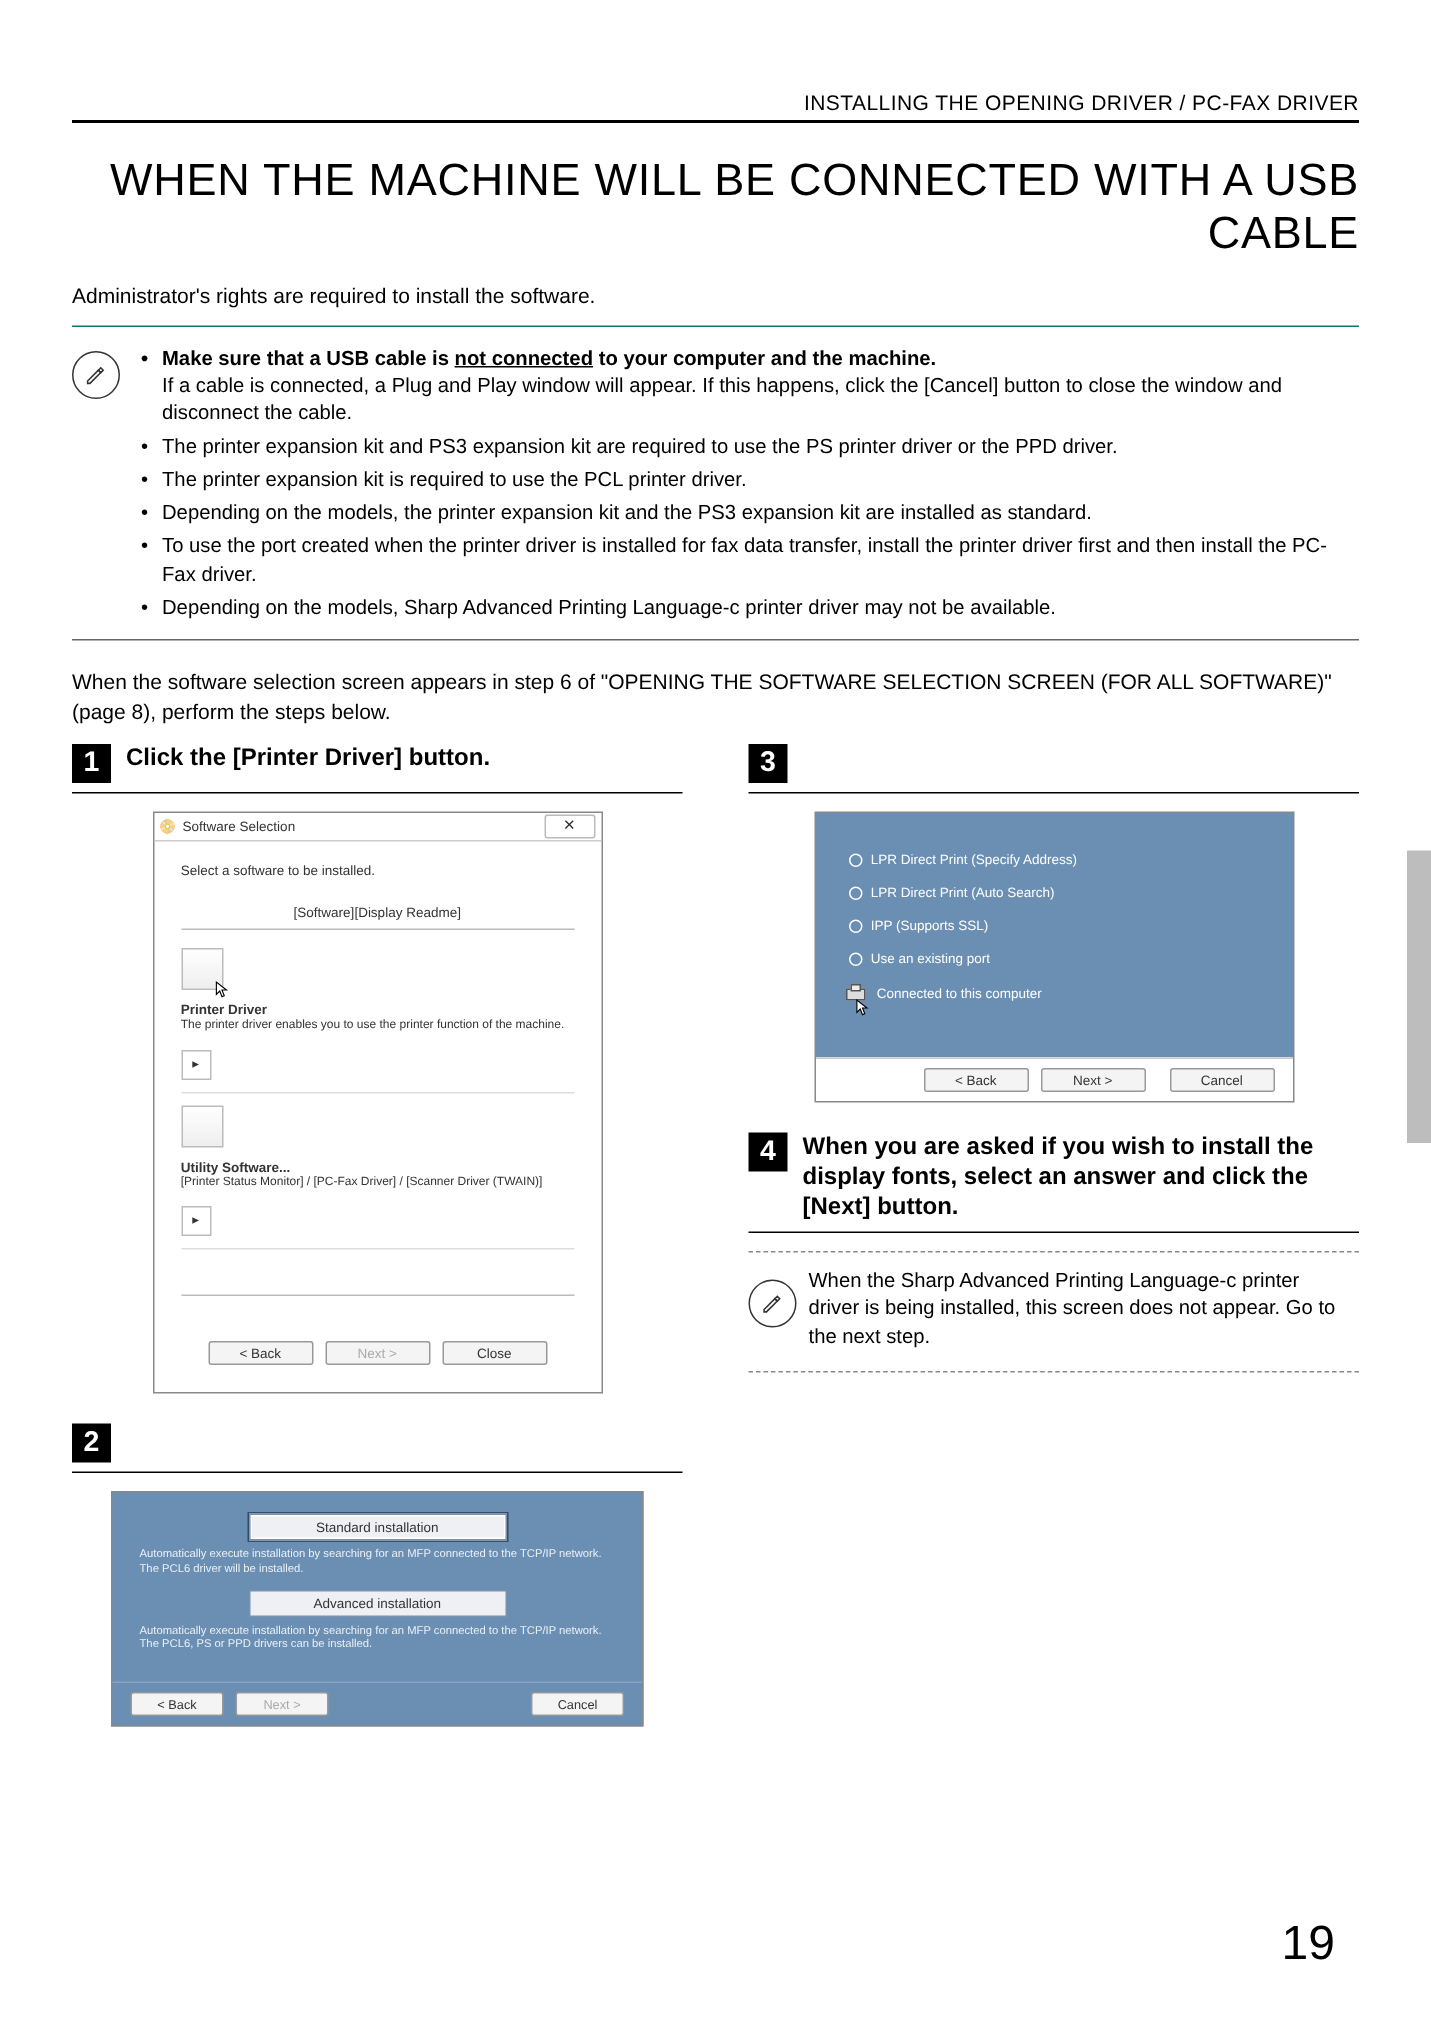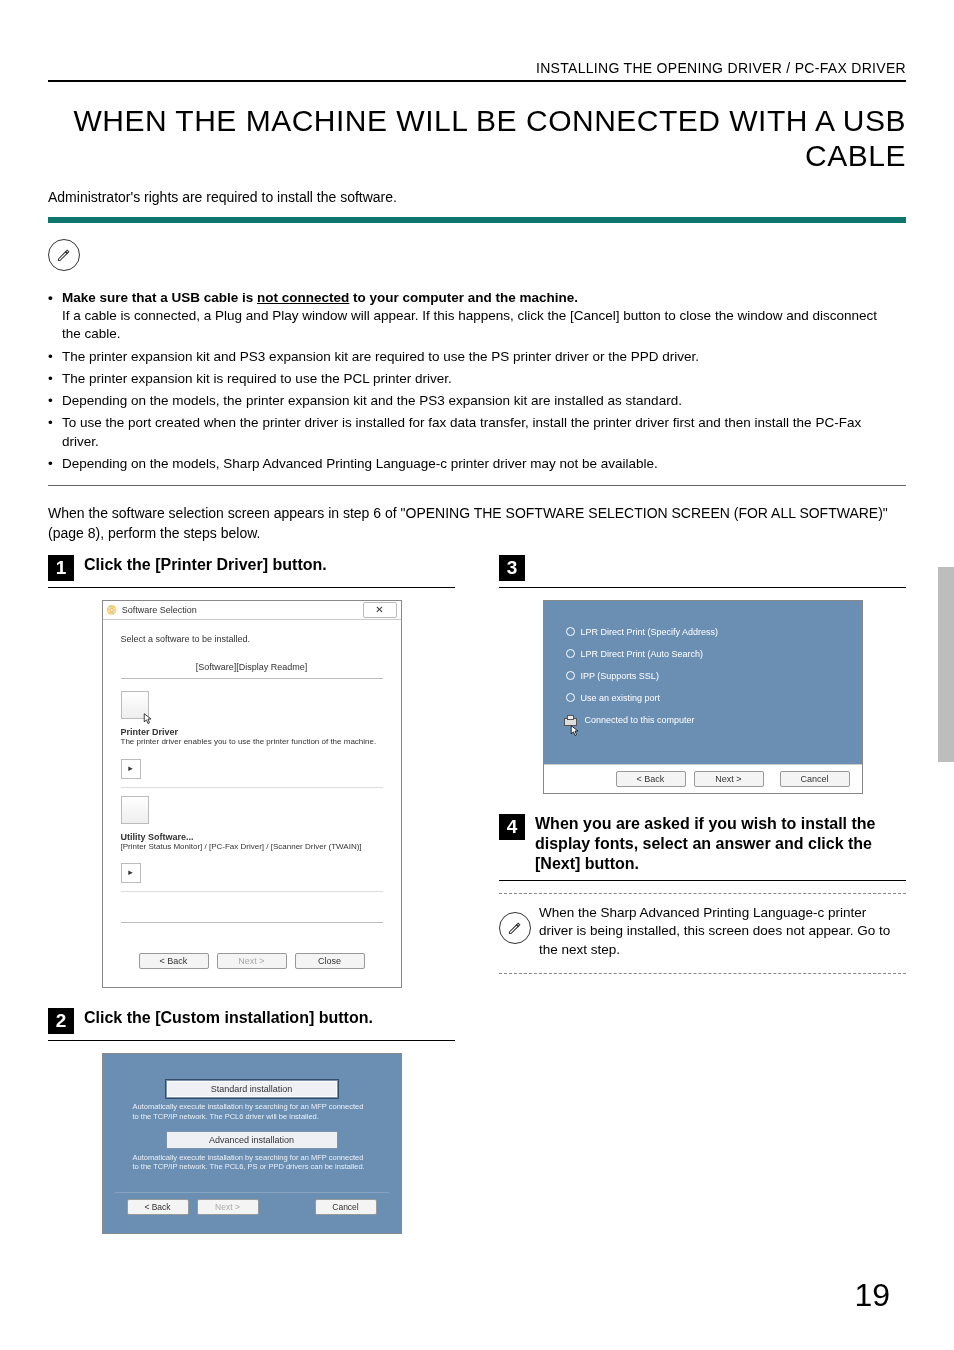--- a/index.html
+++ b/index.html
@@ -42,27 +42,26 @@
     letter-spacing: 0.5px;
     margin: 0 0 16px 0;
     line-height: 1.15;
     text-align: right;
   }
   .intro {
     font-size: 14px;
     margin-bottom: 12px;
   }
   .note-box {
-    border-top: 6px solid #0f766e;
+    border-top: 1px solid #0f766e;
     border-bottom: 1px solid #666;
     padding: 8px 8px 8px 0;
     display: flex;
     align-items: flex-start;
     gap: 14px;
-    flex-direction: column;
   }
   .note-icon-circle {
     width: 30px;
     height: 30px;
     border: 1px solid #333;
     border-radius: 50%;
     flex: 0 0 auto;
     margin-top: 8px;
     display: flex;
     align-items: center;
@@ -228,24 +227,24 @@
     padding: 2px 14px;
     border: 1px solid #999;
     background: #f4f4f4;
     border-radius: 2px;
     min-width: 40px;
     text-align: center;
   }
   .dlg-btn.disabled { color: #aaa; }
   
   .dlg2 {
-    width: 300px;
+    width: 355px;
     border: 1px solid #888;
     background: #6b8fb3;
-    padding: 12px;
+    padding: 0;
   }
   .dlg2-inner {
     background: #6b8fb3;
     padding: 14px 18px 10px 18px;
     color: #fff;
   }
   .dlg2-option {
     margin-bottom: 10px;
   }
   .dlg2-option .opt-btn {
@@ -284,21 +283,21 @@
     background: #fff;
   }
   .dlg3-top {
     background: #6b8fb3;
     color: #fff;
     padding: 14px 22px 26px 22px;
     font-size: 9px;
   }
   .radio-line {
     display: flex;
-    align-items: flex-start;
+    align-items: flex-end;
     gap: 6px;
     margin: 12px 0;
   }
   .radio {
     width: 9px;
     height: 9px;
     border: 1px solid #fff;
     border-radius: 50%;
     box-sizing: border-box;
   }
@@ -435,21 +434,20 @@
               <span class="dlg-btn disabled">Next &gt;</span>
               <span class="dlg-btn">Close</span>
             </div>
           </div>
         </div>
       </div>
 
       <div class="step">
         <div class="step-head">
           <div class="step-num">2</div>
-          <p class="step-title">Click the [Custom installation] button.</p>
         </div>
 
         <div class="dlg dlg2">
           <div class="dlg2-inner">
             <div class="dlg2-option">
               <span class="opt-btn sel">Standard installation</span>
               <p>Automatically execute installation by searching for an MFP connected to the TCP/IP network. The PCL6 driver will be installed.</p>
             </div>
             <div class="dlg2-option">
               <span class="opt-btn">Advanced installation</span>

